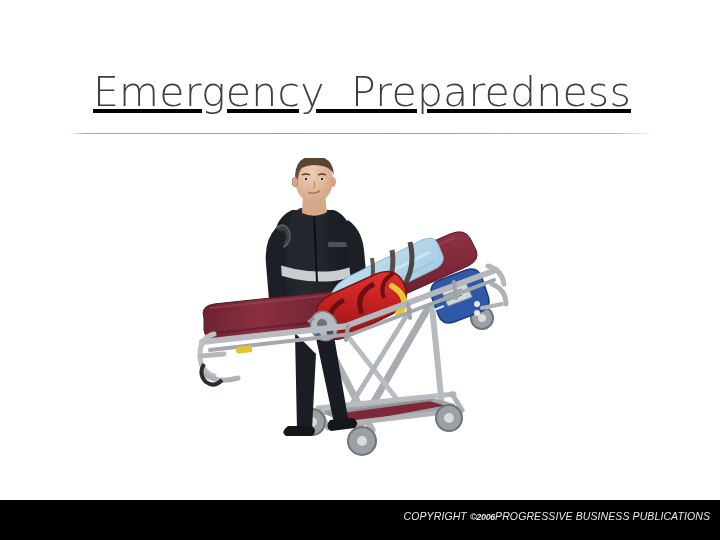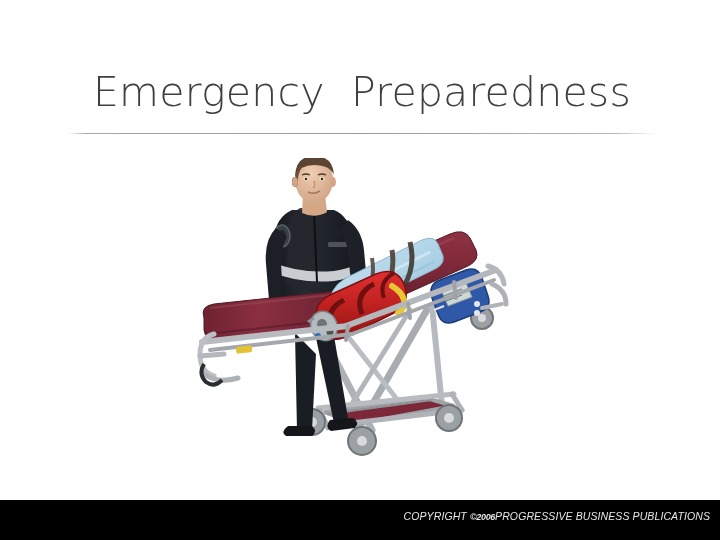--- a/index.html
+++ b/index.html
@@ -18,20 +18,21 @@
     overflow: hidden;
   }
 
   
   .title-block {
     position: absolute;
     left: 68px;
     top: 62px;
     width: 588px;
     height: 72px;
+    text-decoration: underline;
   }
   .slide-title {
     margin: 0;
     font-family: "DejaVu Sans", "Liberation Sans", sans-serif;
     font-weight: 300;
     font-size: 41px;
     line-height: 60px;
     letter-spacing: 0.2px;
     color: #3f3f3f;
     text-align: center;

